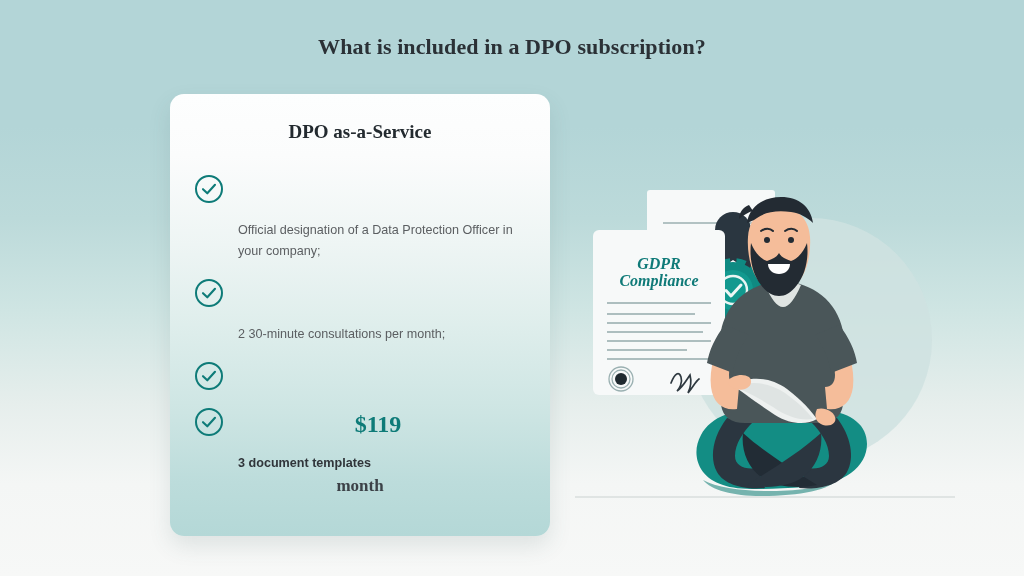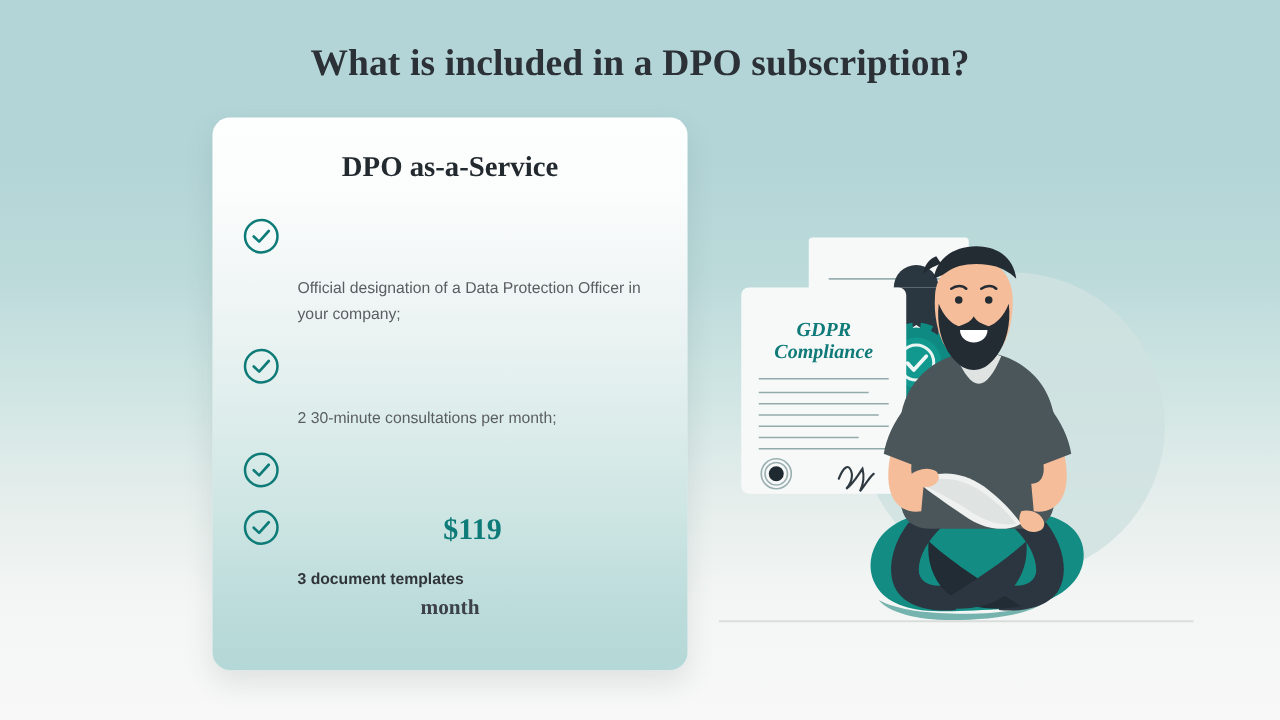--- a/index.html
+++ b/index.html
@@ -31,21 +31,21 @@
 
   
   .title {
     position: absolute;
     left: 0;
     top: 34px;
     width: 1024px;
     text-align: center;
     font-family: "Liberation Serif", serif;
     font-weight: bold;
-    font-size: 30px;
+    font-size: 22px;
     letter-spacing: 0.1px;
     color: #2b3136;
   }
 
   
   .card {
     position: absolute;
     left: 170px;
     top: 94px;
     width: 380px;
@@ -64,21 +64,21 @@
   }
 
   .card-title {
     position: absolute;
     left: 0;
     top: 27px;
     width: 380px;
     text-align: center;
     font-family: "Liberation Serif", serif;
     font-weight: bold;
-    font-size: 23px;
+    font-size: 19px;
     color: #232a2f;
   }
 
   .feature-list {
     position: absolute;
     left: 24px;
     top: 78px;
     width: 340px;
   }
   .feature {

